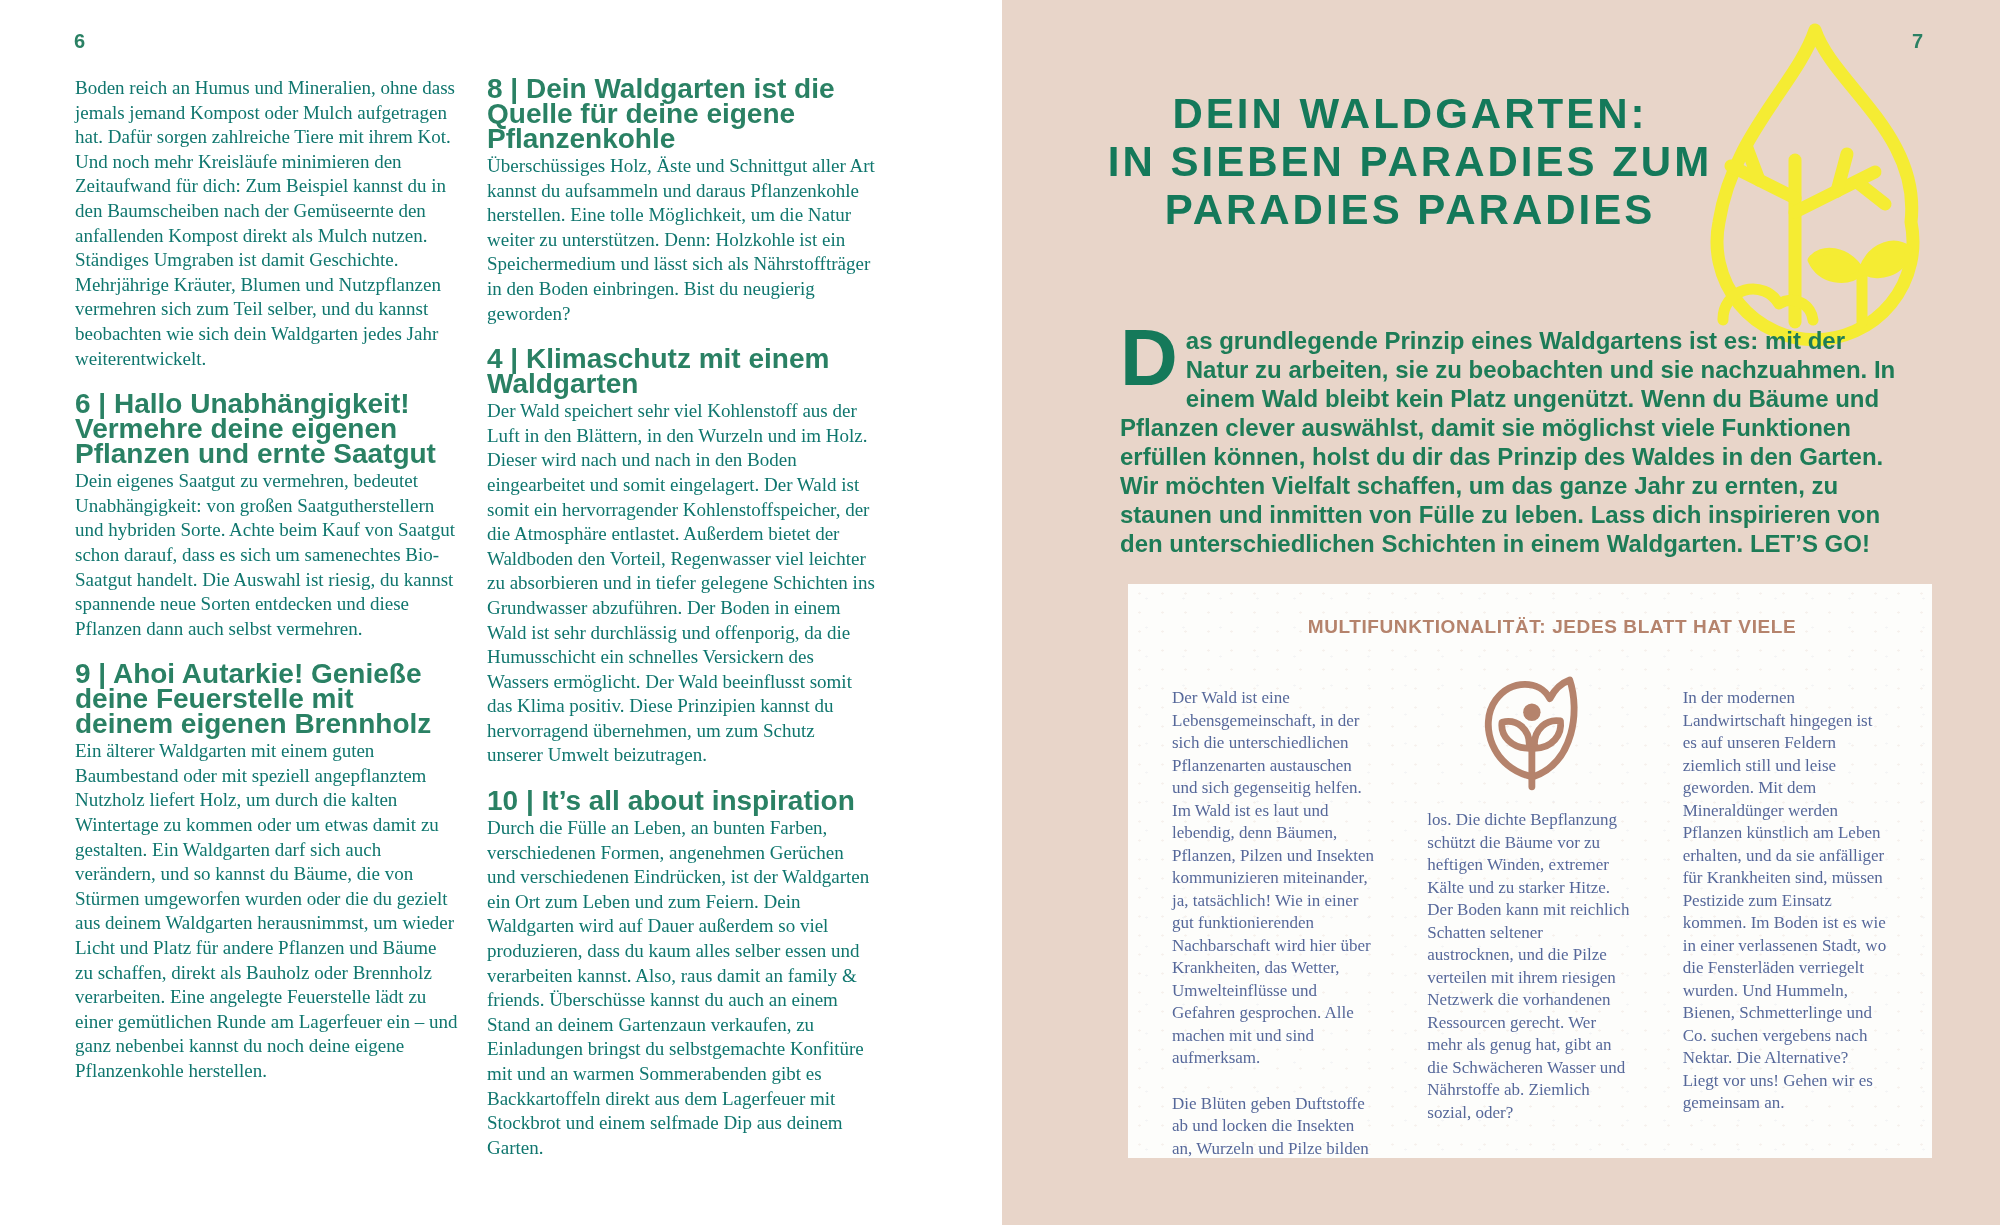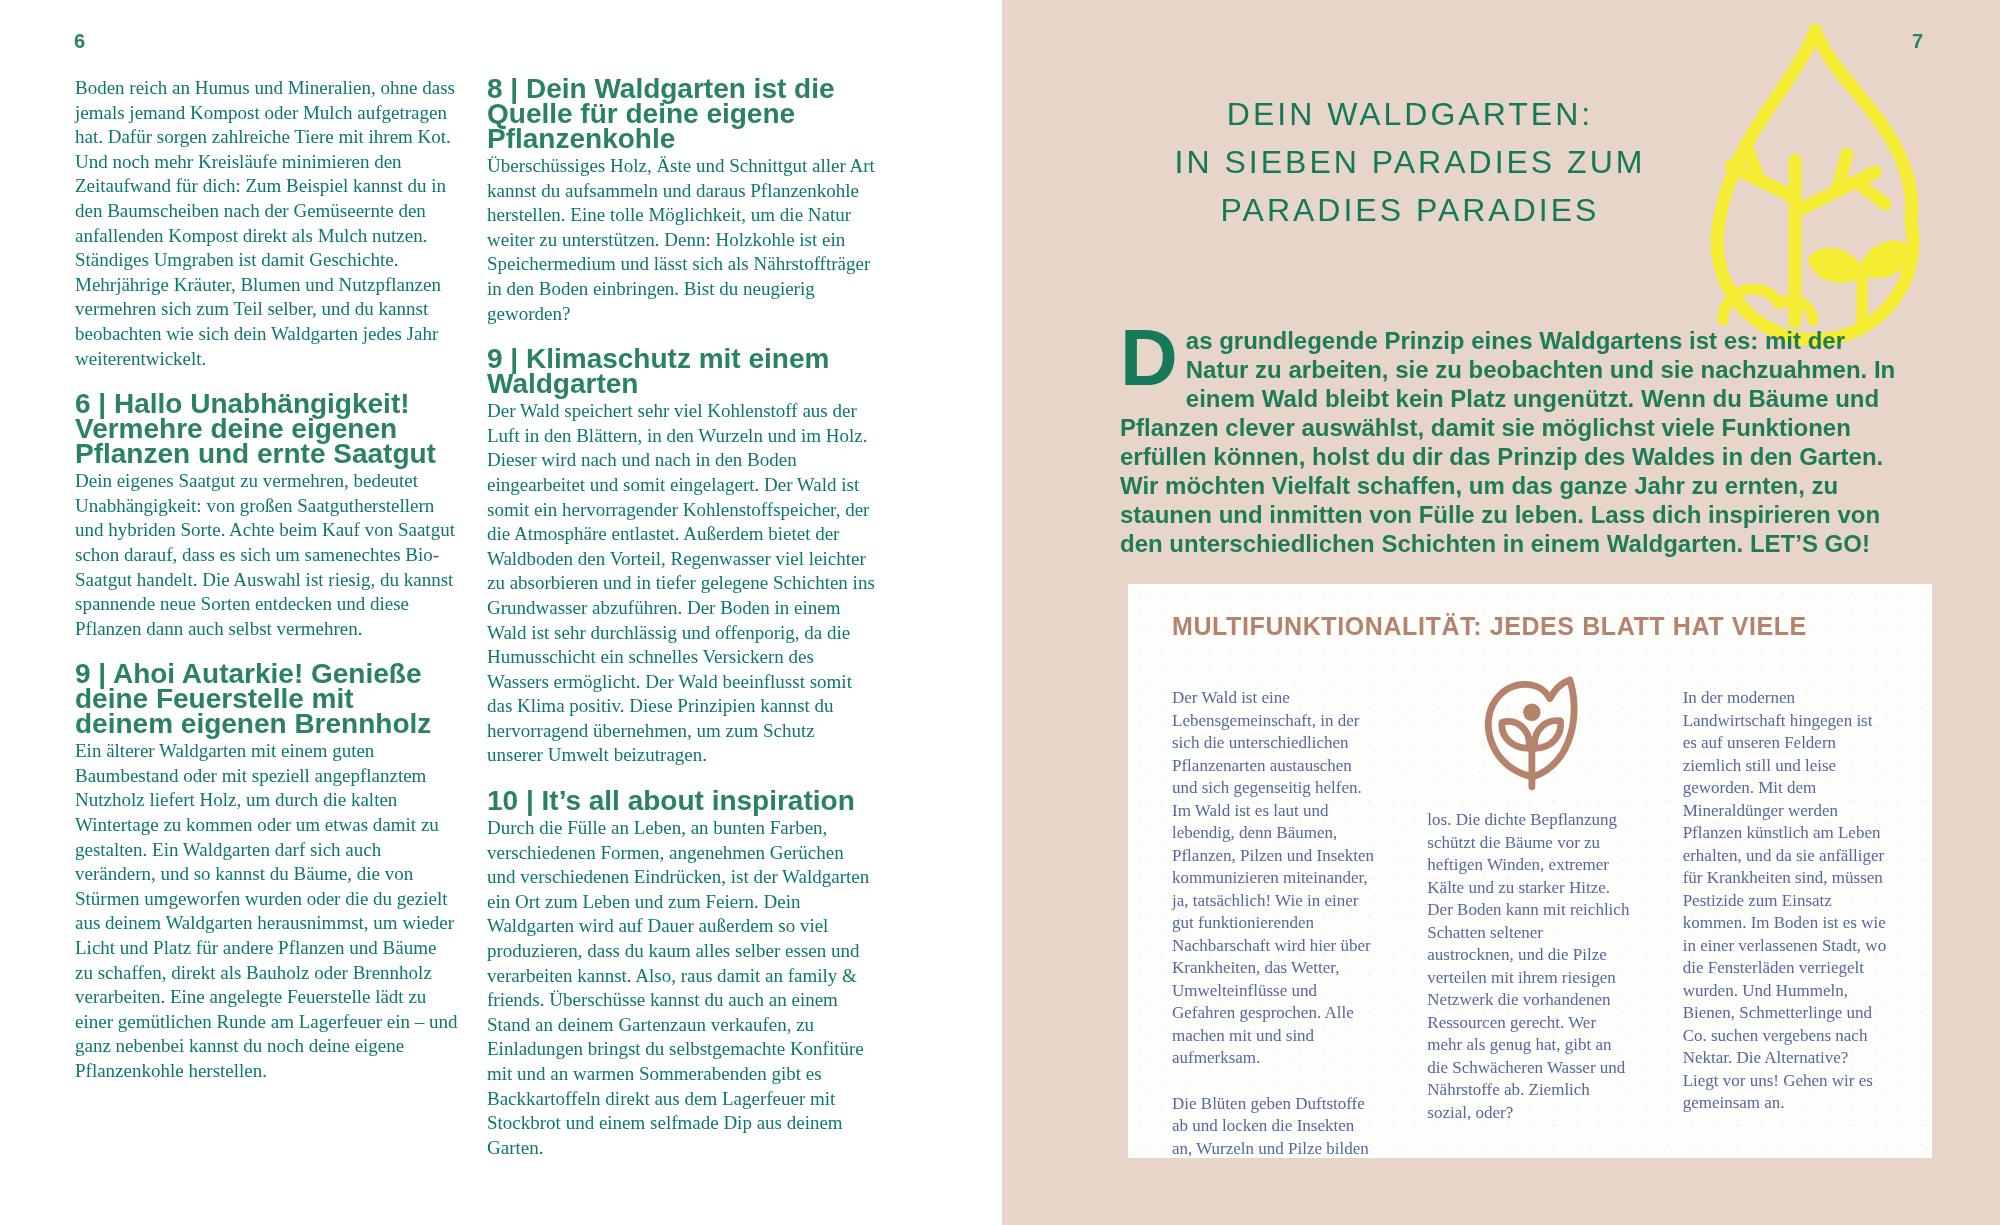--- a/index.html
+++ b/index.html
@@ -28,41 +28,41 @@
     font-size:28px;line-height:25px;font-weight:600;color:#2a8164;
     margin:0 0 3px 0;
   }
 
   
   .pagenum-right{position:absolute;left:910px;top:30px;}
   .logo{position:absolute;left:693px;top:20px;width:240px;height:335px;z-index:0;}
   .title{
     position:absolute;left:38px;top:90px;width:740px;z-index:1;
     margin:0;text-align:center;color:#14795a;
-    font-size:32px;line-height:48px;font-weight:400;letter-spacing:3px;
+    font-size:42px;line-height:48px;font-weight:700;letter-spacing:3px;
   }
   .intro{
     position:absolute;left:118px;top:326px;width:794px;z-index:1;
     color:#1d7c57;font-weight:700;font-size:24px;line-height:29px;
   }
   .dropcap{
     float:left;font-size:80px;line-height:60px;font-weight:700;
     padding:2px 8px 0 0;color:#15795a;
   }
   .card{
     position:absolute;left:126px;top:584px;width:804px;height:574px;z-index:1;
     background:#fdfdfb;overflow:hidden;
     background-image:
       radial-gradient(rgba(181,131,108,0.10) 1px, transparent 1.6px),
       radial-gradient(rgba(90,104,154,0.06) 1px, transparent 1.6px);
     background-size:23px 19px, 37px 29px;
   }
   .card-heading{
-    margin-top:28px;text-align:left;color:#b5836c;
-    font-weight:700;font-size:25px;line-height:29px;letter-spacing:0.6px;margin-left:44px;
+    margin-top:28px;text-align:center;color:#b5836c;
+    font-weight:700;font-size:19px;line-height:29px;letter-spacing:0.6px;margin-left:44px;
   }
   .card-cols{
     display:flex;gap:26px;padding:0 32px;margin-top:34px;align-items:flex-start;
   }
   .ccol{flex:1;color:#56689a;font-size:17px;line-height:22.5px;}
   .ccol p{margin:12px;font-family:Liberation Serif, serif;}
   .ccol p + p{margin-top:23px;}
   .card-icon{width:150px;height:118px;margin:0 auto 16px auto;}
   .card-icon svg{display:block;width:100%;height:100%;}
   .logo svg{display:block;width:100%;height:100%;}
@@ -89,21 +89,21 @@
       </div>
     </div>
 
     <div class="col col2">
       <div class="section" style="margin-top:0;">
         <h3 class="heading">8 | Dein Waldgarten ist die Quelle für deine eigene Pflanzenkohle</h3>
         <p class="body">Überschüssiges Holz, Äste und Schnittgut aller Art kannst du aufsammeln und daraus Pflanzenkohle herstellen. Eine tolle Möglichkeit, um die Natur weiter zu unterstützen. Denn: Holzkohle ist ein Speichermedium und lässt sich als Nährstoffträger in den Boden einbringen. Bist du neugierig geworden?</p>
       </div>
 
       <div class="section">
-        <h3 class="heading">9 | Klimaschutz mit einem Waldgarten</h3>
+        <h3 class="heading">4 | Klimaschutz mit einem Waldgarten</h3>
         <p class="body">Der Wald speichert sehr viel Kohlenstoff aus der Luft in den Blättern, in den Wurzeln und im Holz. Dieser wird nach und nach in den Boden eingearbeitet und somit eingelagert. Der Wald ist somit ein hervorragender Kohlenstoffspeicher, der die Atmosphäre entlastet. Außerdem bietet der Waldboden den Vorteil, Regenwasser viel leichter zu absorbieren und in tiefer gelegene Schichten ins Grundwasser abzuführen. Der Boden in einem Wald ist sehr durchlässig und offenporig, da die Humusschicht ein schnelles Versickern des Wassers ermöglicht. Der Wald beeinflusst somit das Klima positiv. Diese Prinzipien kannst du hervorragend übernehmen, um zum Schutz unserer Umwelt beizutragen.</p>
       </div>
 
       <div class="section">
         <h3 class="heading">10 | It’s all about inspiration</h3>
         <p class="body">Durch die Fülle an Leben, an bunten Farben, verschiedenen Formen, angenehmen Gerüchen und verschiedenen Eindrücken, ist der Waldgarten ein Ort zum Leben und zum Feiern. Dein Waldgarten wird auf Dauer außerdem so viel produzieren, dass du kaum alles selber essen und verarbeiten kannst. Also, raus damit an family &amp; friends. Überschüsse kannst du auch an einem Stand an deinem Gartenzaun verkaufen, zu Einladungen bringst du selbstgemachte Konfitüre mit und an warmen Sommerabenden gibt es Backkartoffeln direkt aus dem Lagerfeuer mit Stockbrot und einem selfmade Dip aus deinem Garten.</p>
       </div>
     </div>
   </section>
 

